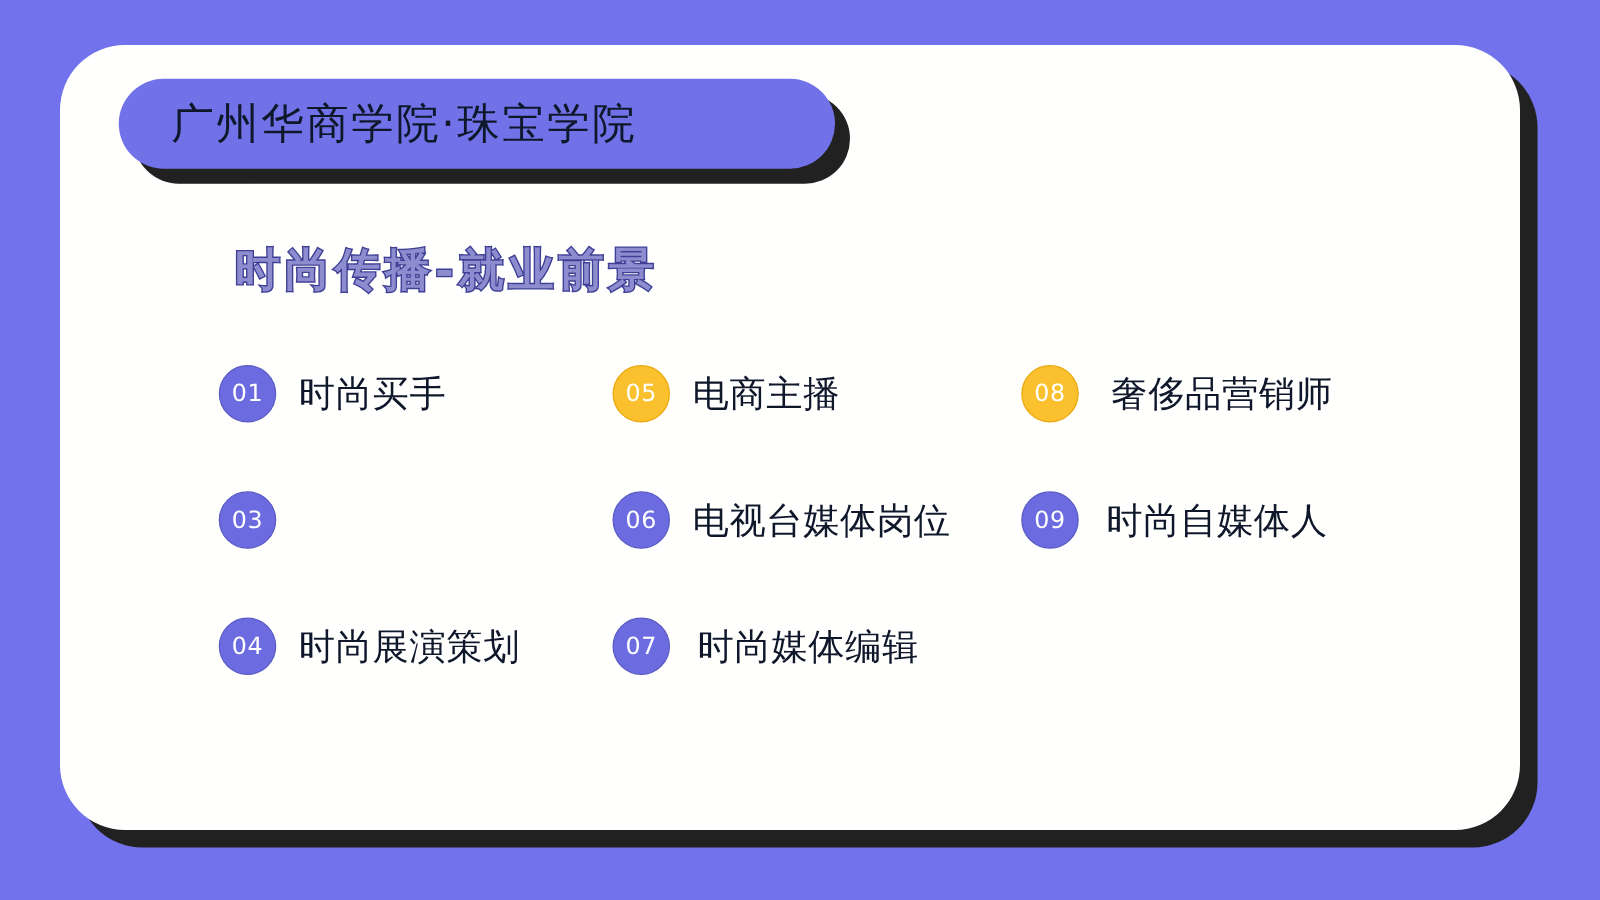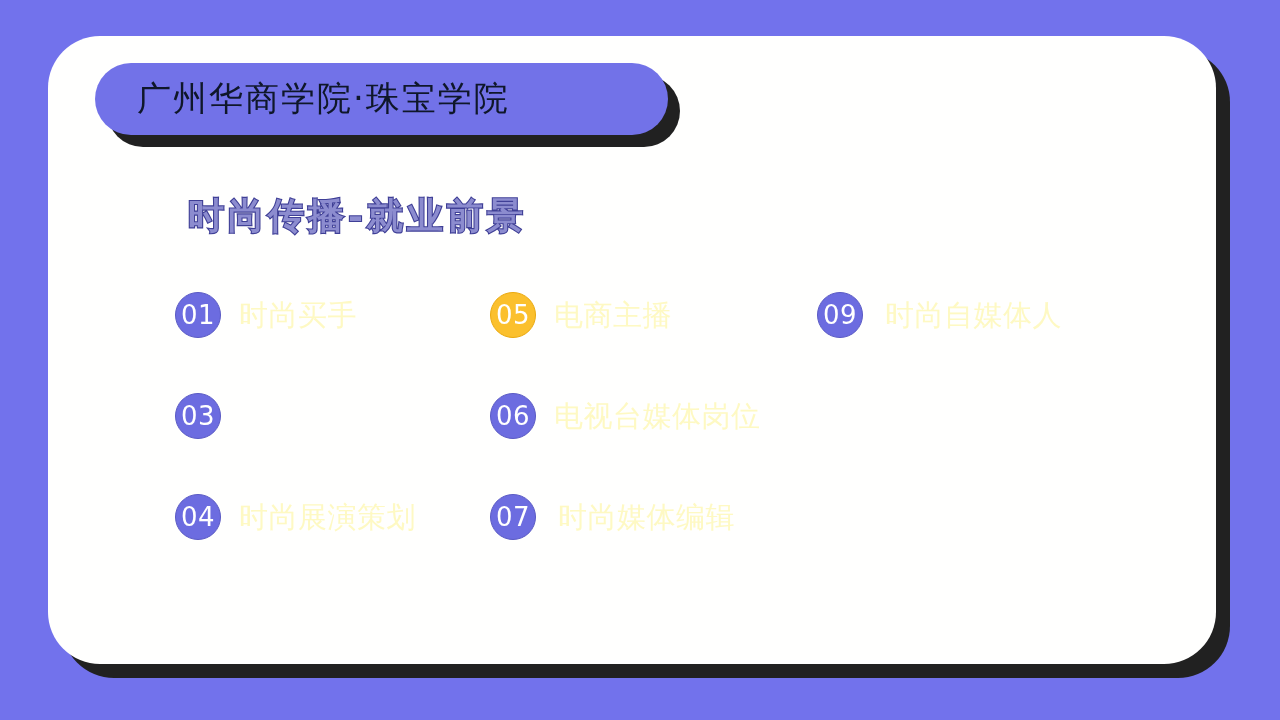--- a/index.html
+++ b/index.html
@@ -60,28 +60,28 @@
     grid-template-rows:101px 101px 101px;
     grid-auto-flow:column;
   }
   .career-item{
     display:flex; align-items:flex-start; gap:0;
   }
   .item-badge{
     width:46px; height:46px; flex:0 0 46px;
     border-radius:50%;
     display:flex; align-items:center; justify-content:center;
-    color:#ffffff; font-size:26px; letter-spacing:0.5px;
+    color:#ffffff; font-size:19px; letter-spacing:0.5px;
     font-family:"DejaVu Sans","Liberation Sans",sans-serif;
   }
   .item-badge.purple{ background:#6c6ce0; border:1px solid #5a5ac4; }
   .item-badge.yellow{ background:#fbc02d; border:1px solid #eaa90f; }
   .item-label{
     margin-left:18px; margin-top:4px;
-    color:#fef9c3; font-size:29px; letter-spacing:0.5px;
+    color:#0f172a; font-size:29px; letter-spacing:0.5px;
     white-space:nowrap;
     font-family:"DejaVu Sans","Liberation Sans",sans-serif;
   }
   
   .offset-1 .item-label{ margin-left:22px; }
   .offset-2 .item-label{ margin-left:26px; }
 </style>
 </head>
 <body>
 
@@ -120,19 +120,23 @@
   <div class="career-item">
     <span class="item-badge purple">06</span>
     <span class="item-label">电视台媒体岗位</span>
   </div>
 
   <div class="career-item offset-1">
     <span class="item-badge purple">07</span>
     <span class="item-label">时尚媒体编辑</span>
   </div>
 
+  <div class="career-item offset-2">
+    <span class="item-badge yellow">08</span>
+    <span class="item-label">奢侈品营销师</span>
+  </div>
 
   <div class="career-item offset-1">
     <span class="item-badge purple">09</span>
     <span class="item-label">时尚自媒体人</span>
   </div>
 
 </div>
 
 </body></html>

